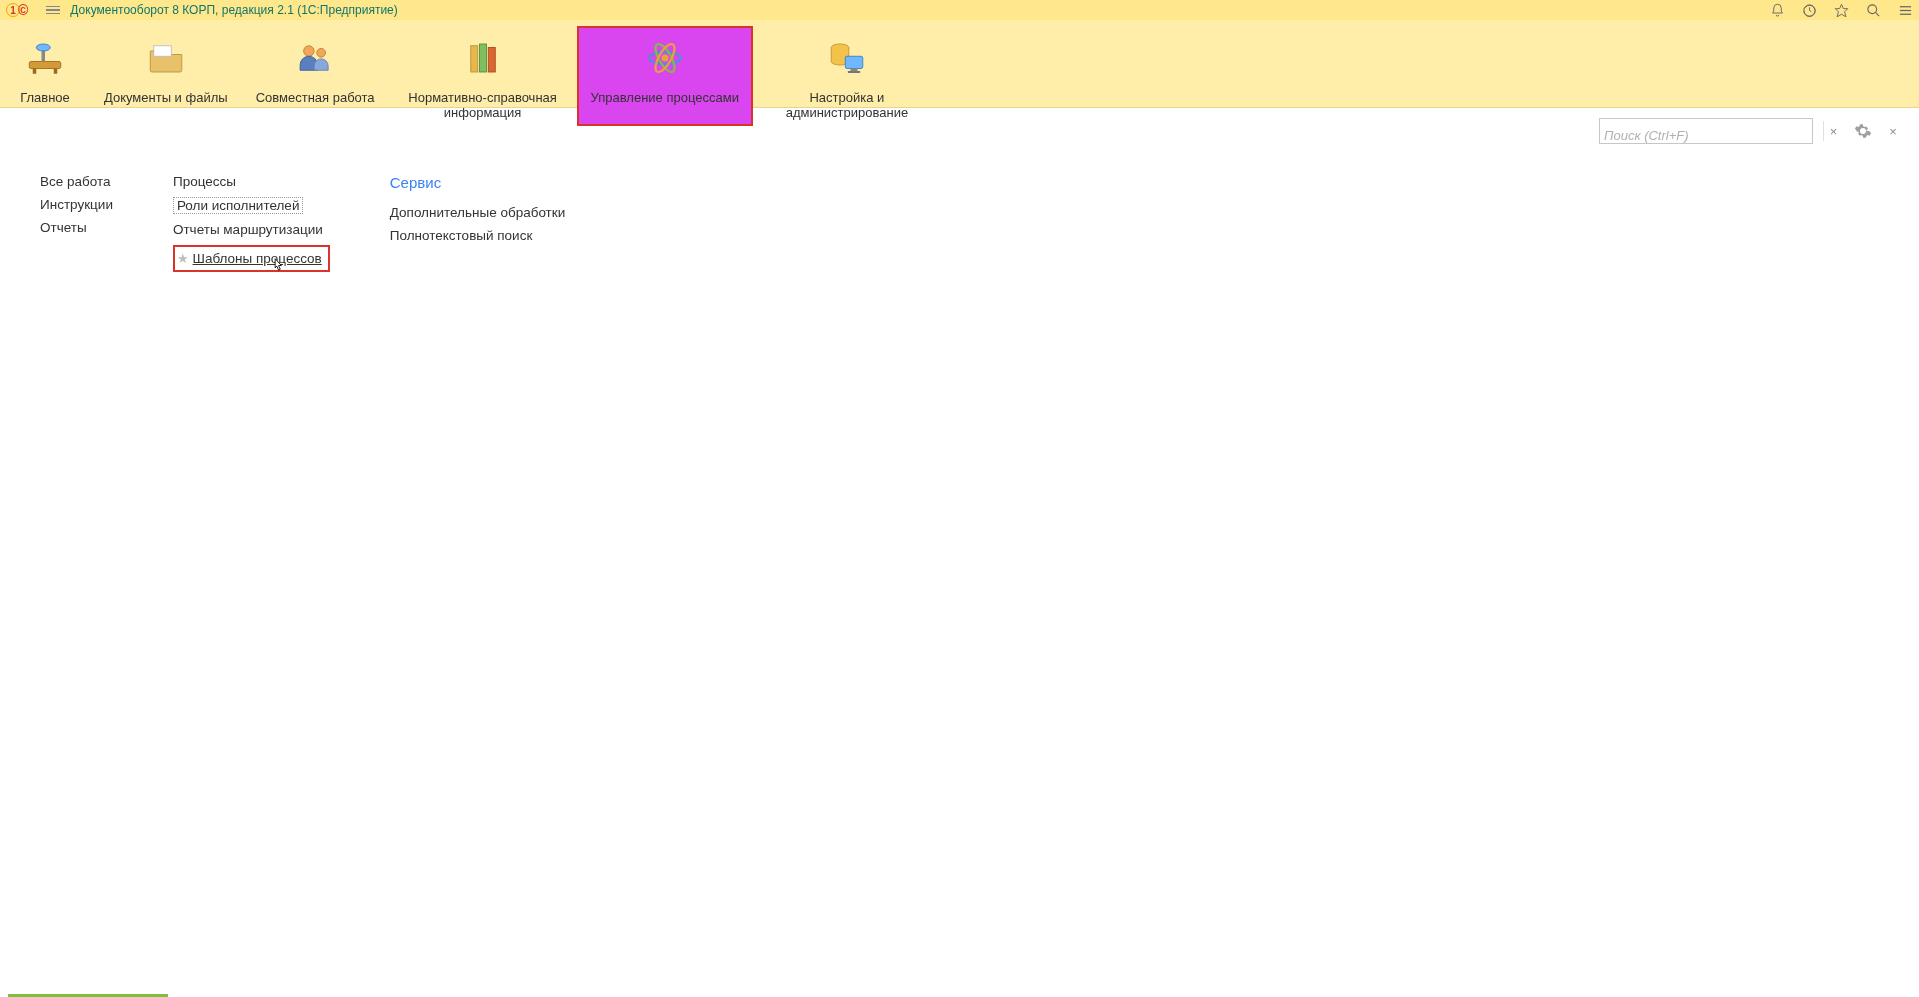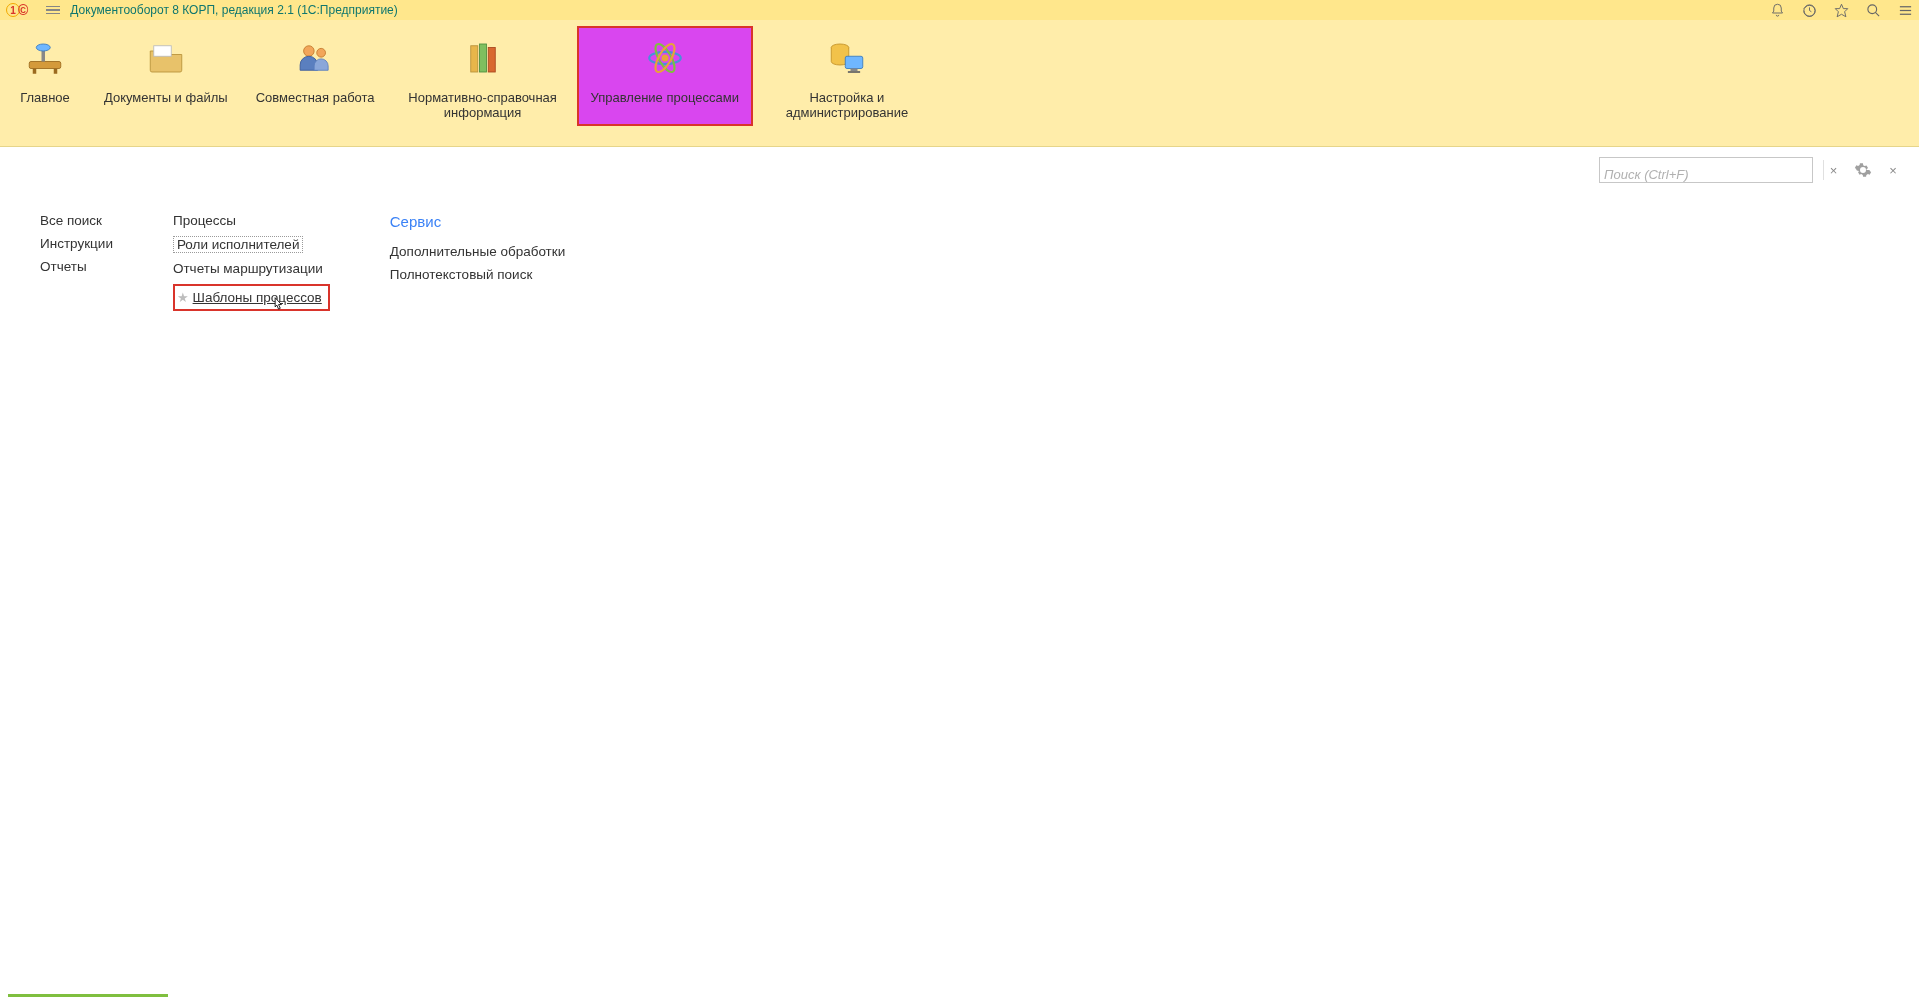--- a/index.html
+++ b/index.html
@@ -29,21 +29,21 @@
       font-size: 10px; font-weight: bold; color: #d9342b; background: #ffe78c;
     }
     .burger-icon { margin: 0 10px; cursor: pointer; }
     .burger-icon div { width: 14px; height: 1.5px; background: #868686; margin: 2px 0; }
     .titlebar-title { flex: 1; color: #0f766e; }
     .titlebar-right { display: flex; gap: 16px; align-items: center; }
     .titlebar-icon { width: 16px; height: 16px; display: inline-flex; align-items: center; justify-content: center; color: #666; cursor: pointer; }
 
     
     .section-bar {
-      height: 127px;
+      height: 88px;
       background: #ffedaa;
       border-bottom: 1px solid #e6d58a;
       display: flex;
       align-items: flex-start;
       padding-top: 6px;
     }
     .section-btn {
       min-width: 90px;
       padding: 0 12px;
       height: 100px;
@@ -269,21 +269,21 @@
     <svg width="18" height="18" viewBox="0 0 24 24" fill="#a0a0a0">
         <path d="M12 8a4 4 0 1 0 0 8 4 4 0 0 0 0-8zm9 4a7 7 0 0 1-.1 1.2l2 1.6-2 3.4-2.4-.8a7 7 0 0 1-2 1.2l-.4 2.5h-4l-.4-2.5a7 7 0 0 1-2-1.2l-2.4.8-2-3.4 2-1.6A7 7 0 0 1 3 12a7 7 0 0 1 .1-1.2l-2-1.6 2-3.4 2.4.8a7 7 0 0 1 2-1.2L7.9 3h4l.4 2.5a7 7 0 0 1 2 1.2l2.4-.8 2 3.4-2 1.6c.1.4.1.8.1 1.1z"></path>
       </svg>
   </span>
   <span class="cmd-close">×</span>
 </div>
 
 <div class="nav-content">
 
   <div class="nav-col">
-    <span class="nav-link">Все поиск</span>
+    <span class="nav-link">Все работа</span>
     <span class="nav-link">Инструкции</span>
     <span class="nav-link">Отчеты</span>
   </div>
 
   <div class="nav-col">
     <span class="nav-link">Процессы</span>
     <span class="nav-link dotted">Роли исполнителей</span>
     <span class="nav-link">Отчеты маршрутизации</span>
     <span class="nav-link selected-row">
       <span class="star">★</span>

